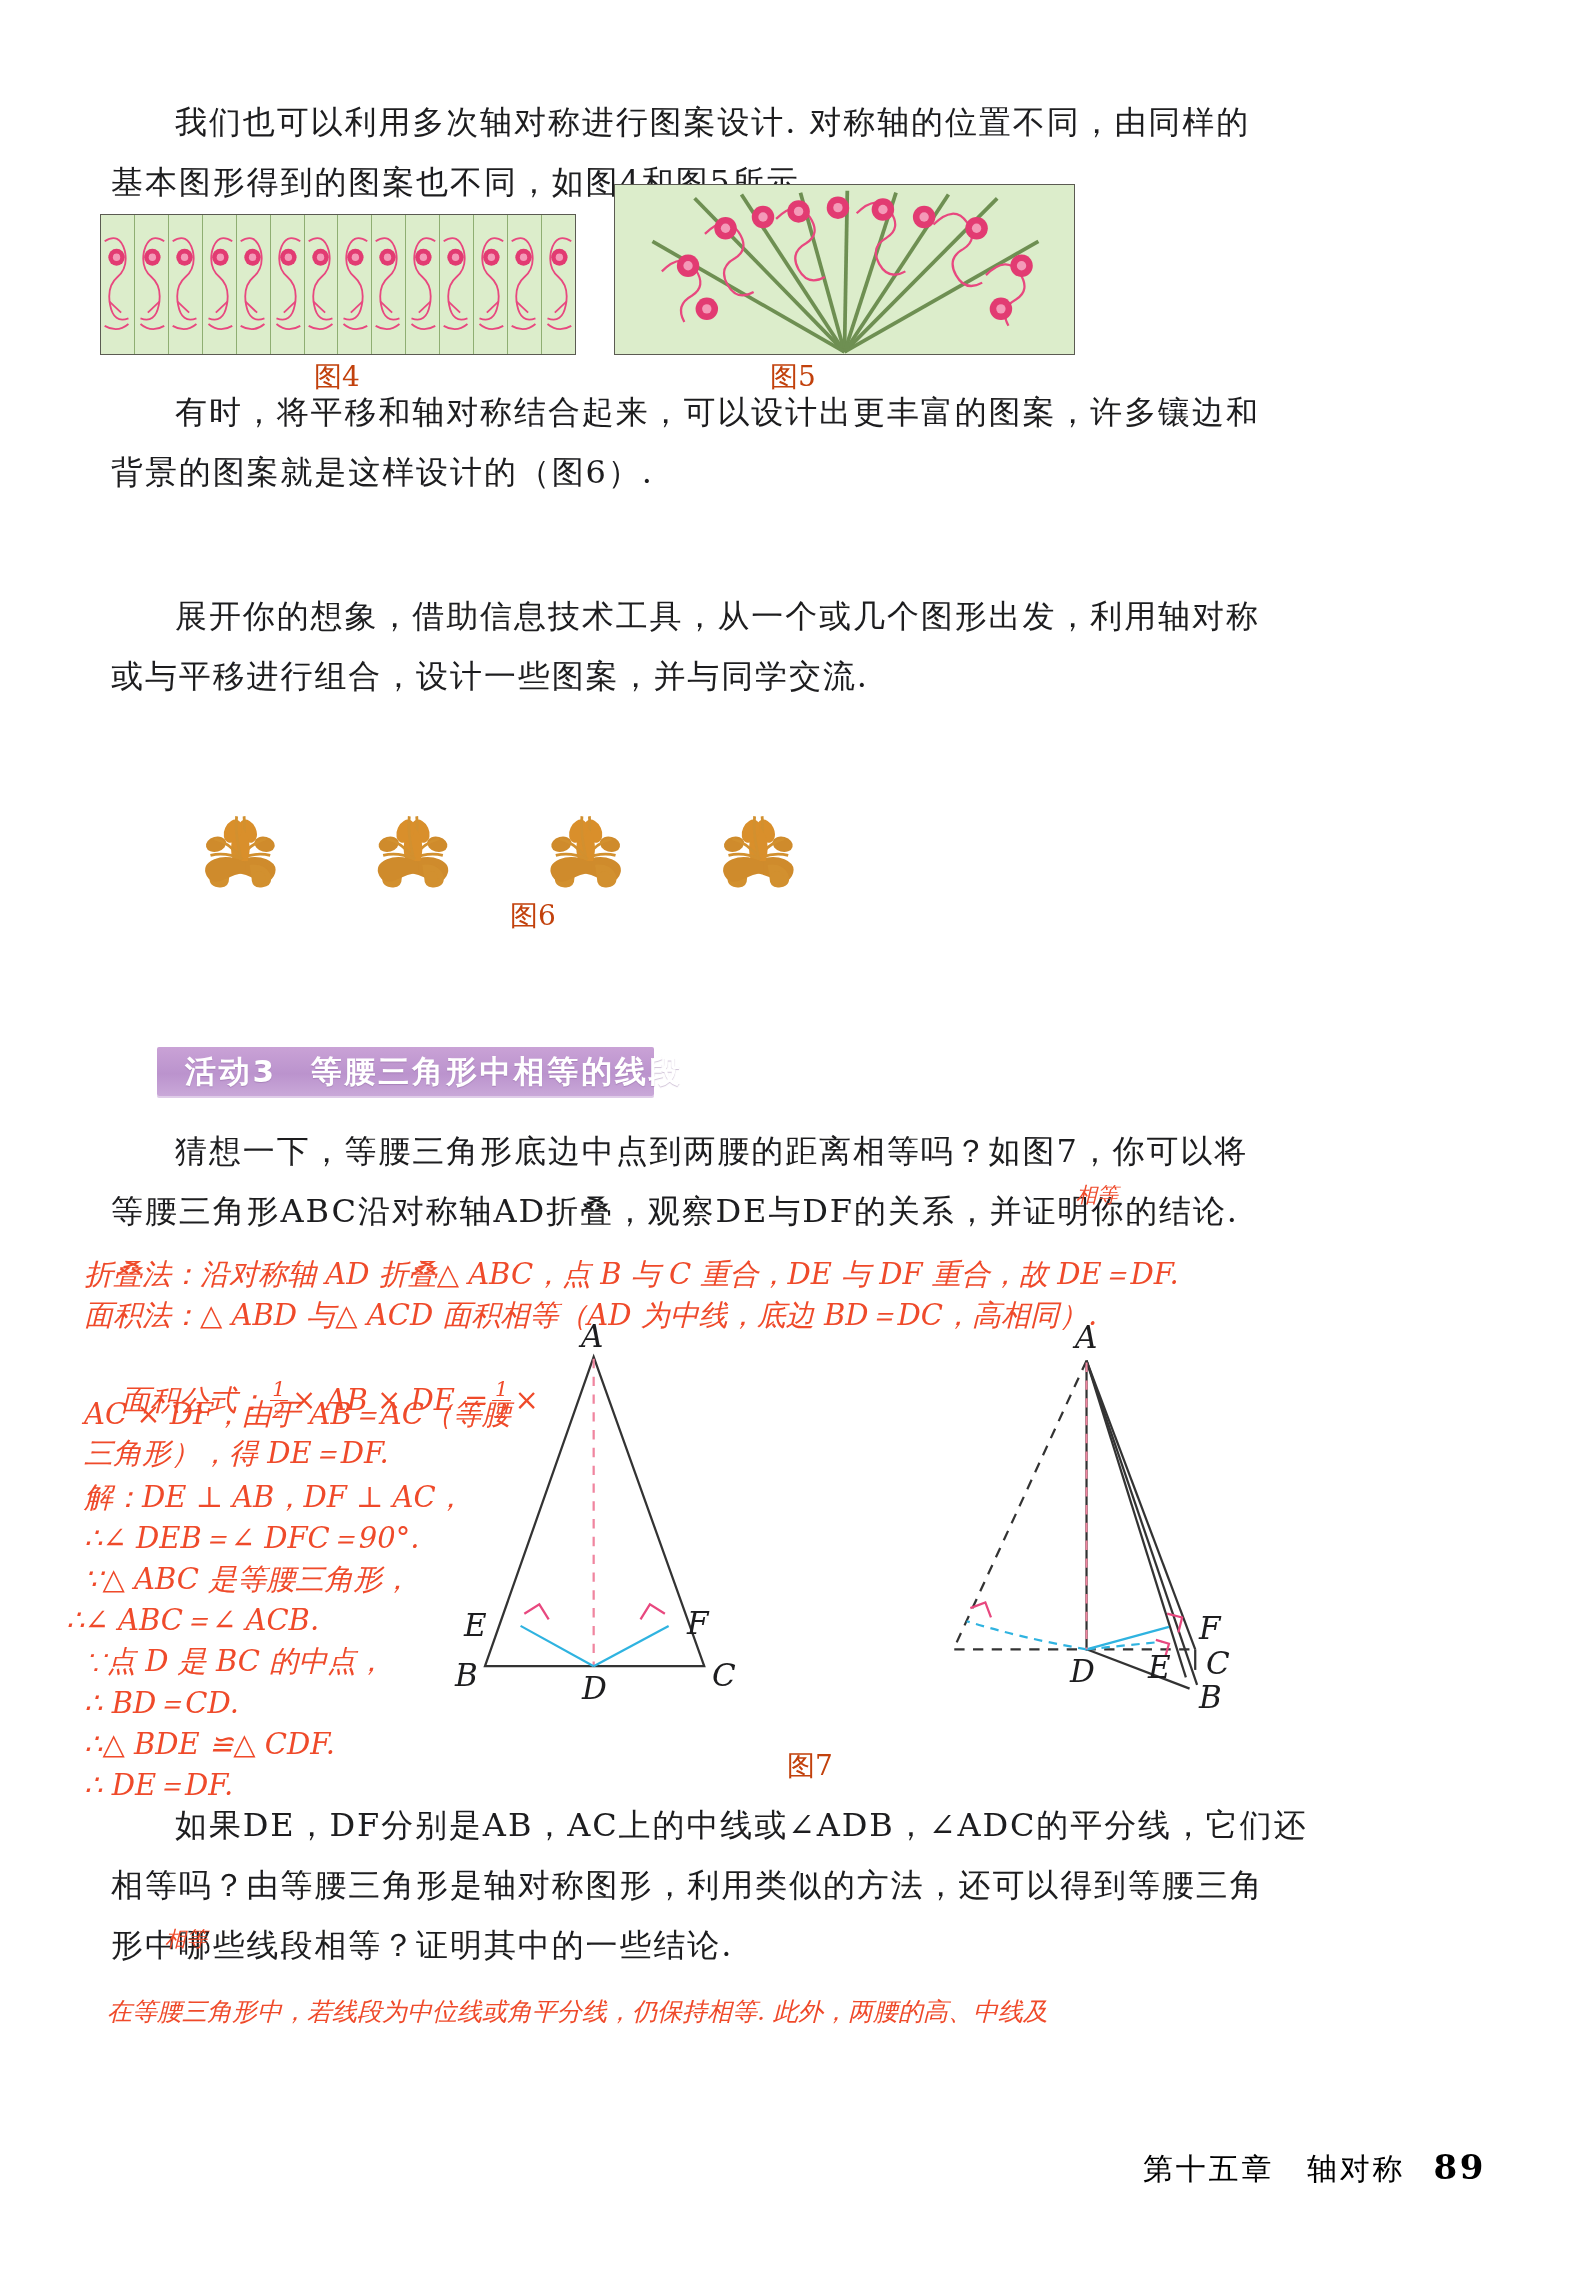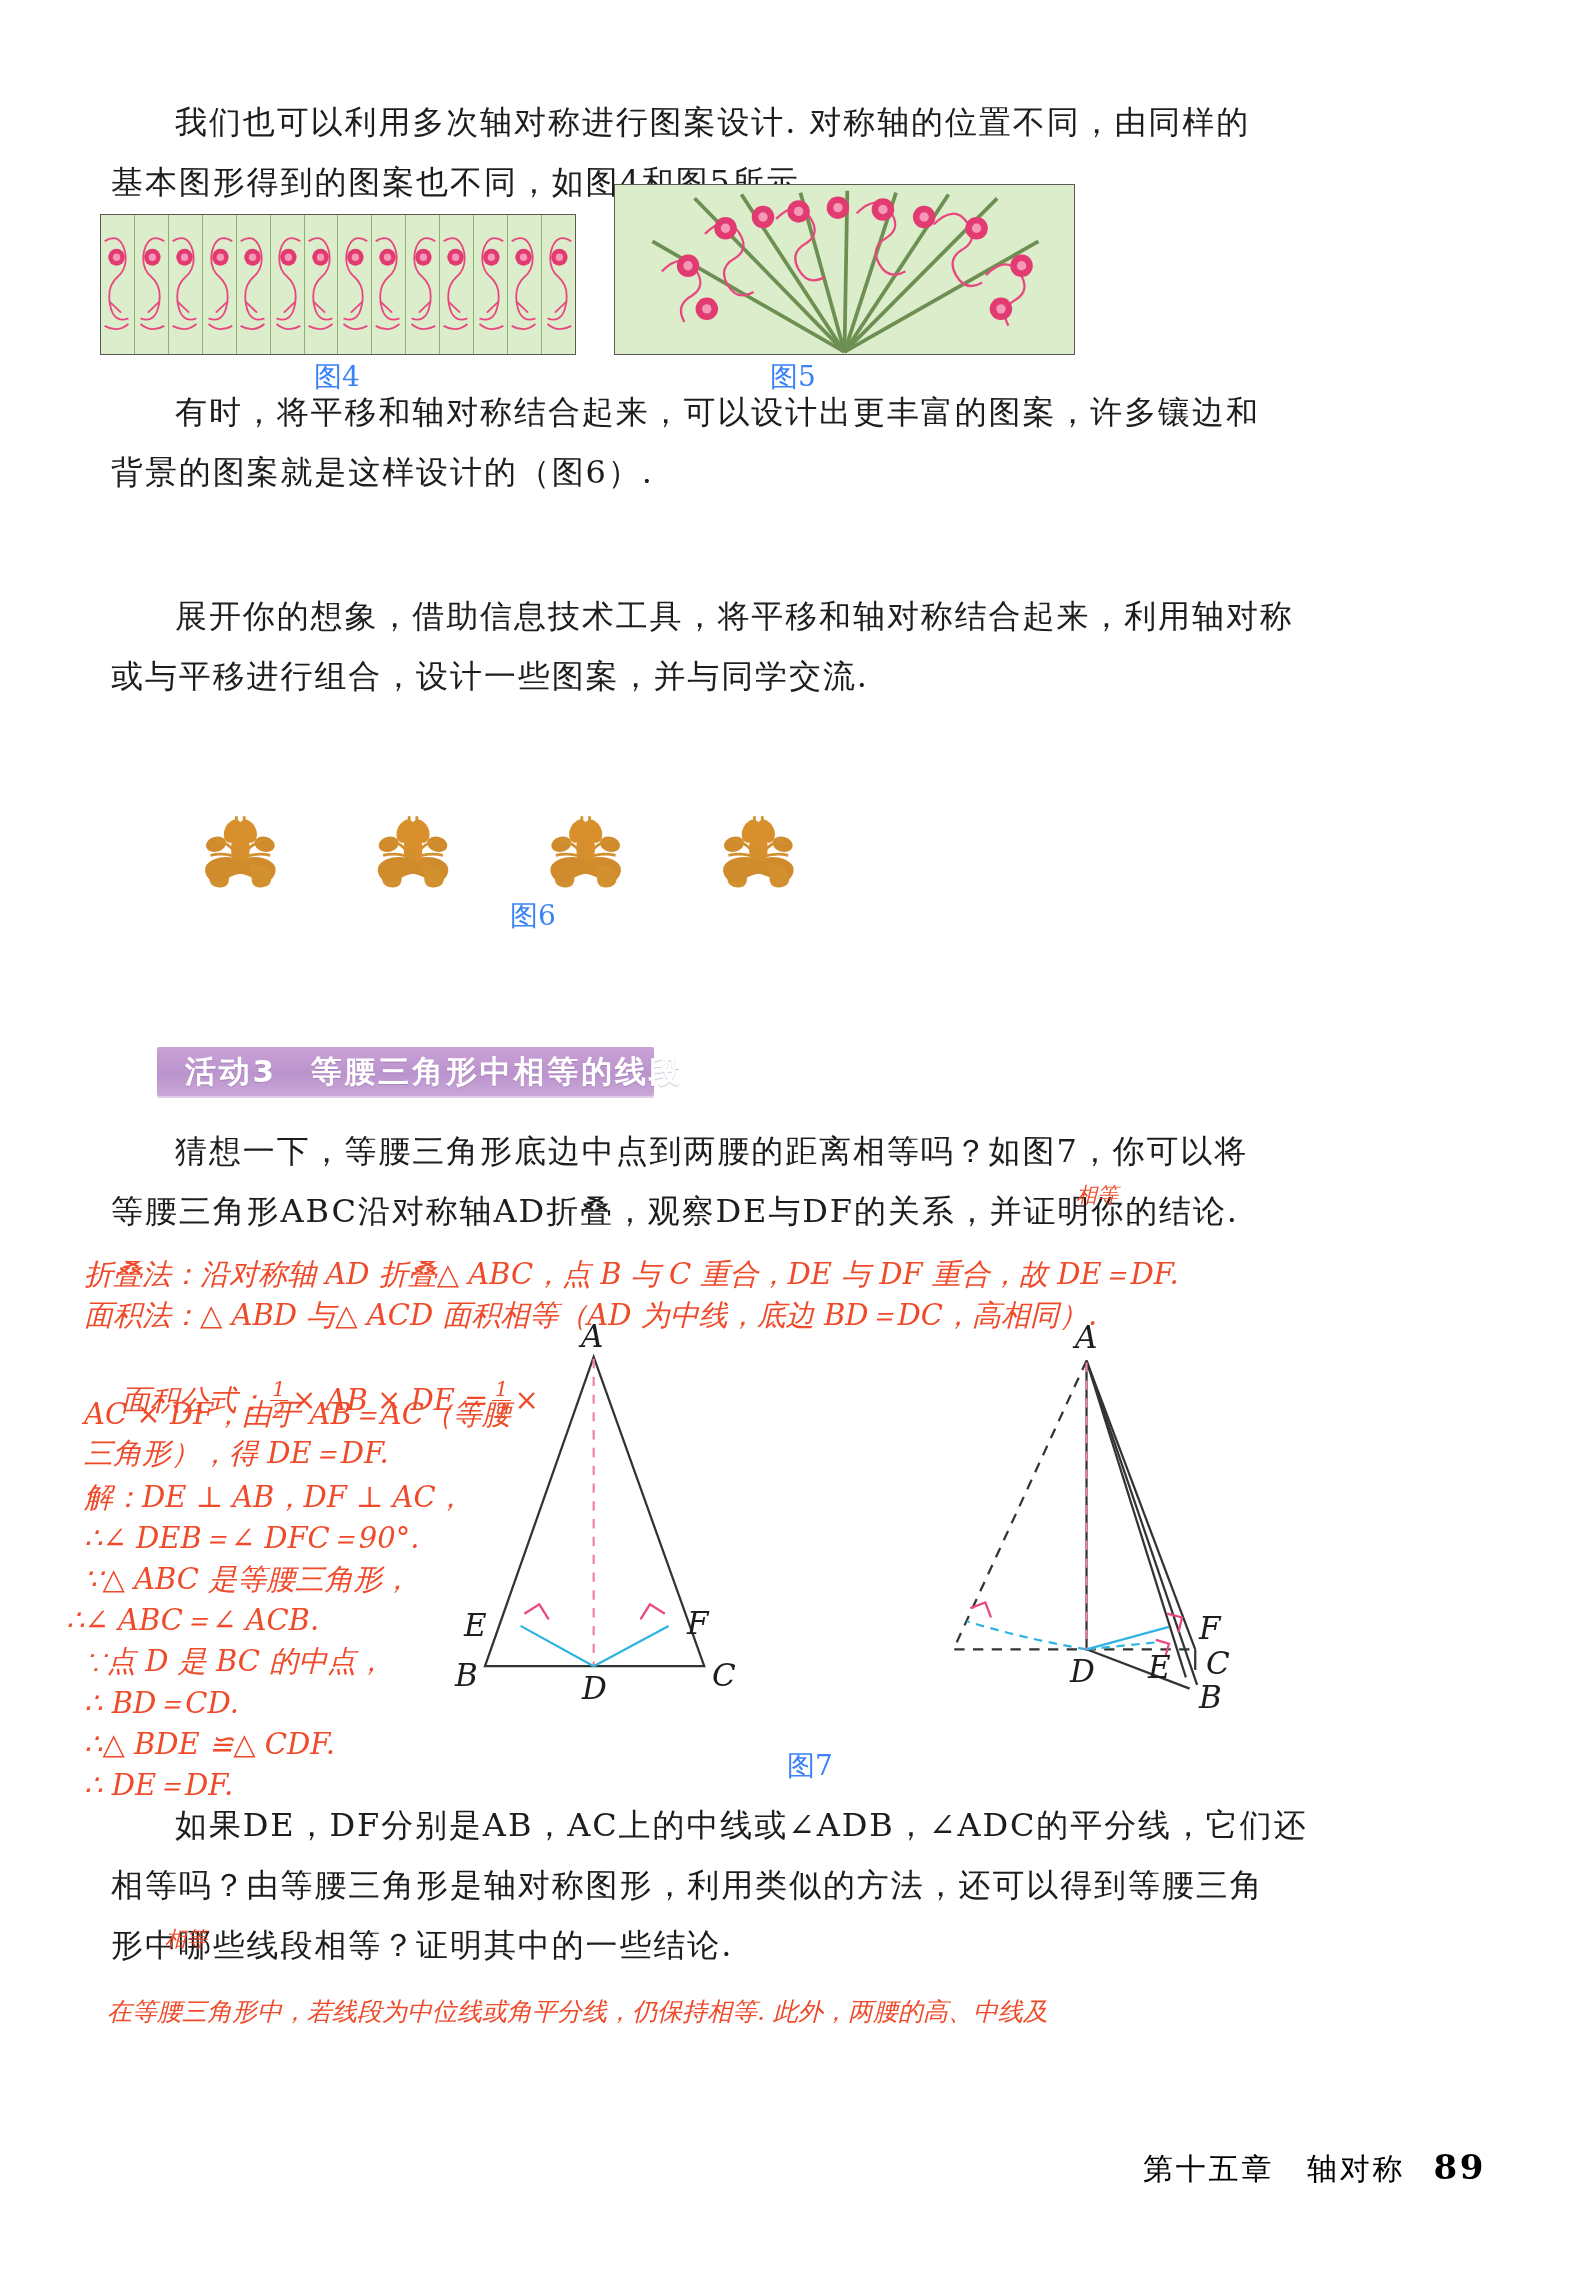--- a/index.html
+++ b/index.html
@@ -22,21 +22,21 @@
     color:#1d1d1f;
     font-family:"DejaVu Serif","Liberation Serif",serif;
     white-space:pre-wrap;
   }
   .indent{text-indent:64px;}
 
   
   .fig-cap{
     position:absolute;
     font-size:28px;
-    color:#3b82f6;
+    color:#c2410c;
     font-family:"DejaVu Serif","Liberation Serif",serif;
   }
 
   .fig4{
     position:absolute;
     left:100px;top:214px;width:474px;height:139px;
     border:1.9px solid #5b5b52;
     background:#dcedcb;
     display:flex;
     overflow:hidden;
@@ -349,21 +349,21 @@
         <use href="#orn" x="295" y="8" transform="translate(590,0) scale(-1,1)"></use>
         <use href="#orn" x="380" y="8"></use>
         <use href="#orn" x="480" y="8" transform="translate(960,0) scale(-1,1)"></use>
         <use href="#orn" x="565" y="8"></use>
         <use href="#orn" x="665" y="8" transform="translate(1330,0) scale(-1,1)"></use>
       </g>
     </svg>
   </div>
   <div class="fig-cap" style="left:510px;top:897px;">图6</div>
 
-  <div class="para indent" style="left:111px;top:586px;width:1368px;">展开你的想象，借助信息技术工具，将平移和轴对称结合起来，利用轴对称
+  <div class="para indent" style="left:111px;top:586px;width:1368px;">展开你的想象，借助信息技术工具，从一个或几个图形出发，利用轴对称
 或与平移进行组合，设计一些图案，并与同学交流.</div>
 
   <div class="banner">
     <span class="banner-text">活动3　等腰三角形中相等的线段</span>
   </div>
 
   <div class="para indent" style="left:111px;top:1121px;width:1368px;">猜想一下，等腰三角形底边中点到两腰的距离相等吗？如图7，你可以将
 等腰三角形ABC沿对称轴AD折叠，观察DE与DF的关系，并证明你的结论.</div>
 
   <div class="hand hand-tiny" style="left:1076px;top:1179px;">相等</div>

